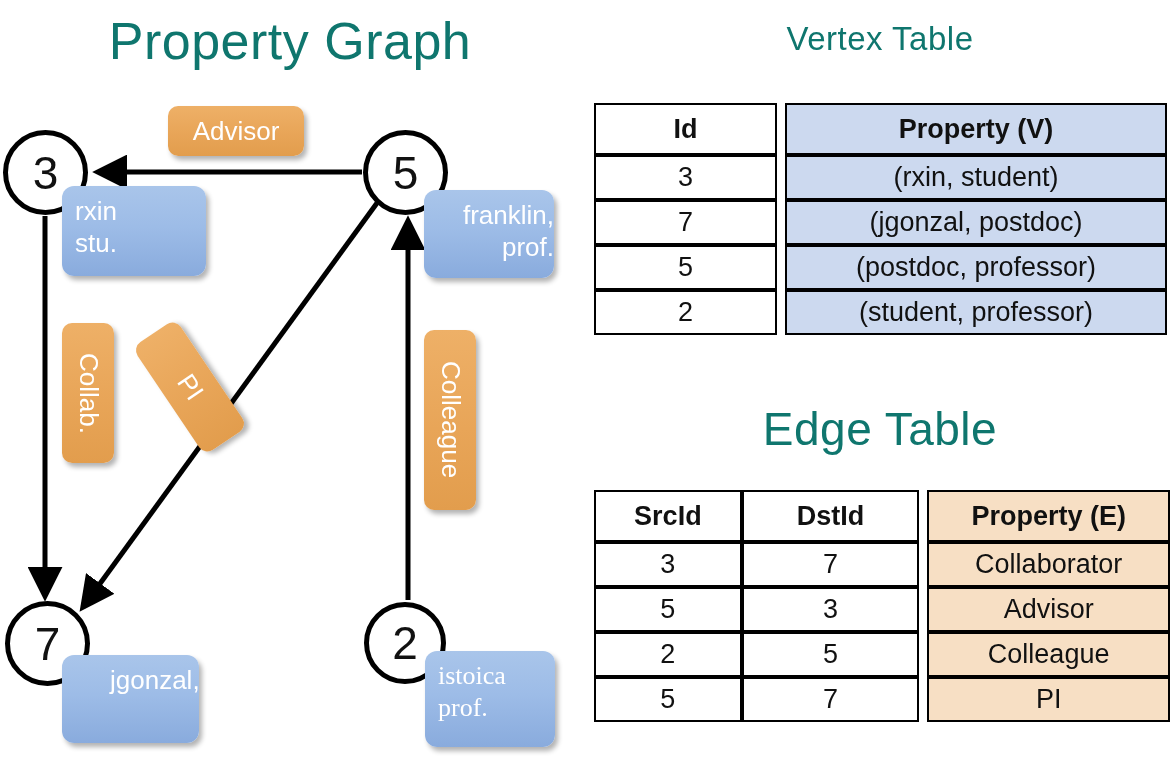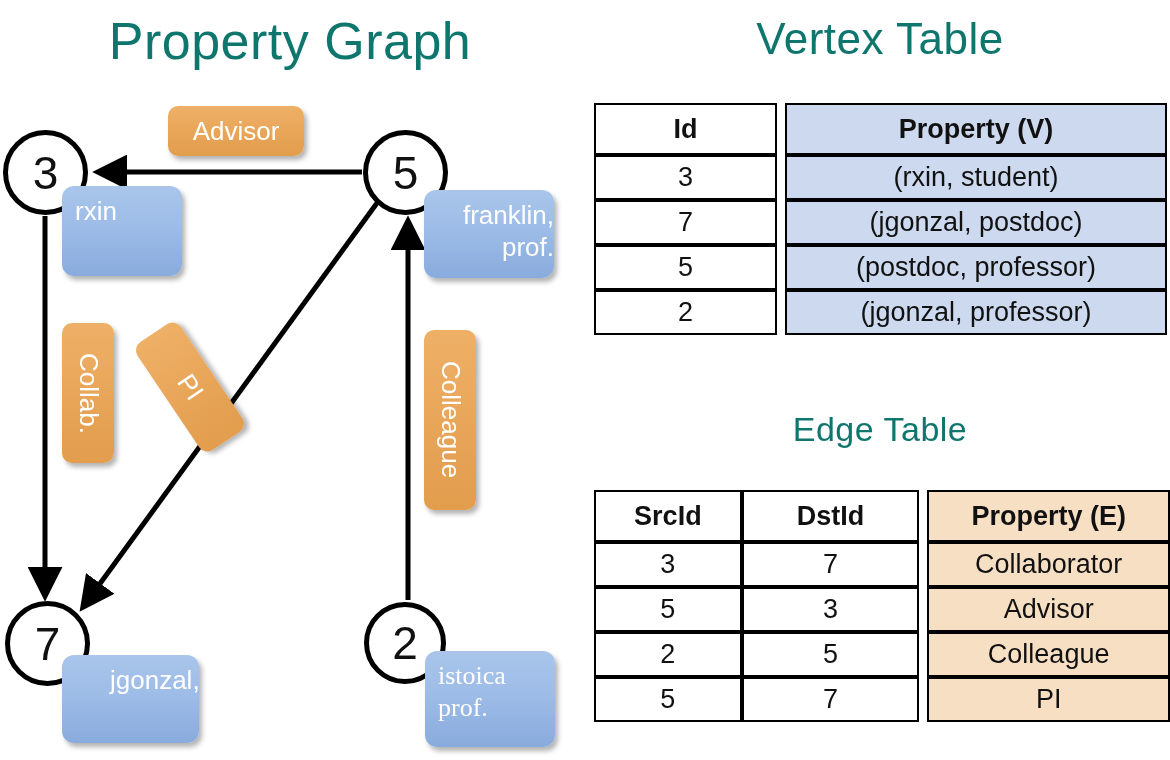--- a/index.html
+++ b/index.html
@@ -29,28 +29,28 @@
     left: 0; top: 10px;
     width: 580px;
     text-align: center;
     font-size: 52px;
     line-height: 62px;
   }
   #title-vertex-table {
     left: 590px; top: 8px;
     width: 580px;
     text-align: center;
-    font-size: 44px;
+    font-size: 33px;
     line-height: 62px;
   }
   #title-edge-table {
     left: 590px; top: 398px;
     width: 580px;
     text-align: center;
-    font-size: 34px;
+    font-size: 46px;
     line-height: 62px;
   }
 
   
   #graph-panel {
     position: absolute;
     left: 0; top: 0;
     width: 580px; height: 760px;
   }
   #graph-edges {
@@ -186,22 +186,23 @@
   <div class="node-circle" style="left:363px; top:130px; width:85px; height:85px;">
     <span>5</span>
   </div>
   <div class="node-circle" style="left:5px;  top:601px; width:85px; height:85px;">
     <span>7</span>
   </div>
   <div class="node-circle" style="left:364px; top:602px; width:82px; height:82px;">
     <span>2</span>
   </div>
 
-  <div class="prop-box" style="left:62px; top:186px; width:120px; height:90px;">
+  <div class="prop-box" style="left:62px; top:186px; width:144px; height:90px;">
     <div>rxin</div>
+    <div>stu.</div>
   </div>
 
   <div class="prop-box" style="left:424px; top:190px; width:130px; height:88px;text-align:right;">
     <div>franklin,</div>
     <div>prof.</div>
   </div>
 
   <div class="prop-box" style="left:62px; top:655px; width:137px; height:88px;padding-left:48px;">
     <div>jgonzal,</div>
   </div>
@@ -246,21 +247,21 @@
     <td class="col-prop vcell">(jgonzal, postdoc)</td>
   </tr>
   <tr>
     <td class="col-id">5</td>
     <td class="gap-col"></td>
     <td class="col-prop vcell">(postdoc, professor)</td>
   </tr>
   <tr>
     <td class="col-id">2</td>
     <td class="gap-col"></td>
-    <td class="col-prop vcell">(jgonzal, professor)</td>
+    <td class="col-prop vcell">(student, professor)</td>
   </tr>
 </tbody>
   </table>
 
 <table class="tbl" id="edge-table">
   <tbody>
       <tr>
     <th class="col-src">SrcId</th>
     <th class="col-dst">DstId</th>
     <td class="gap-col"></td>

